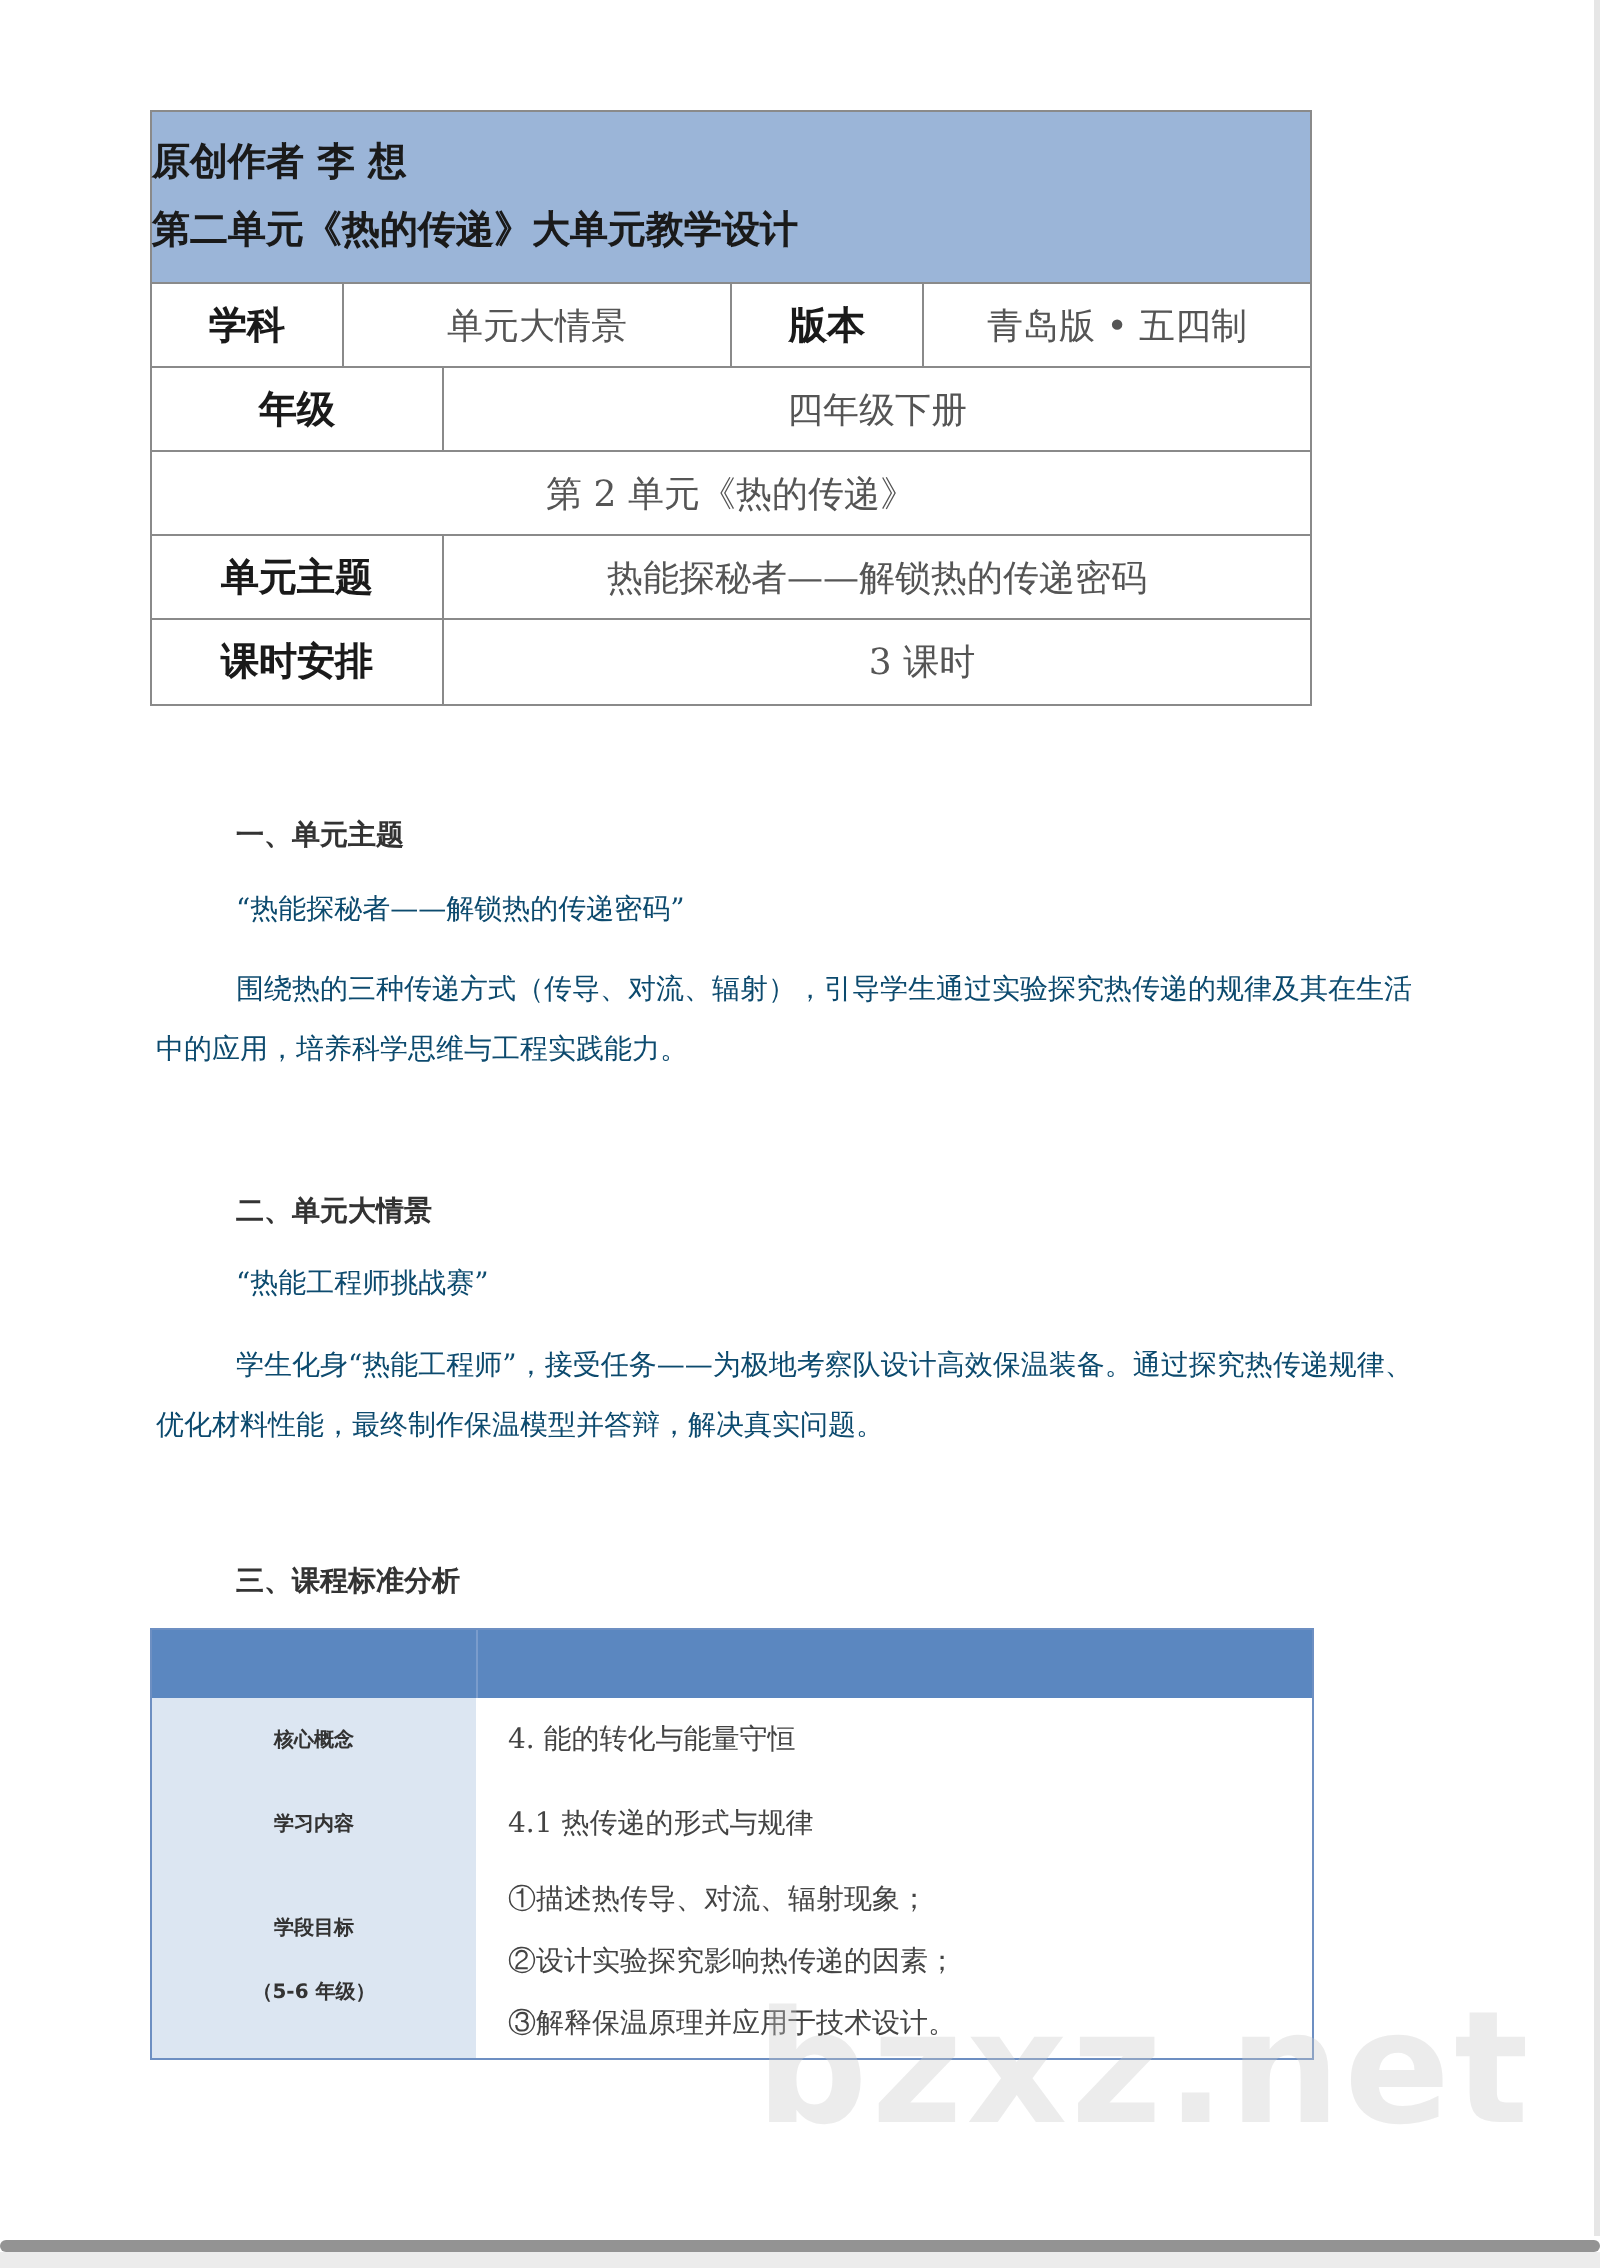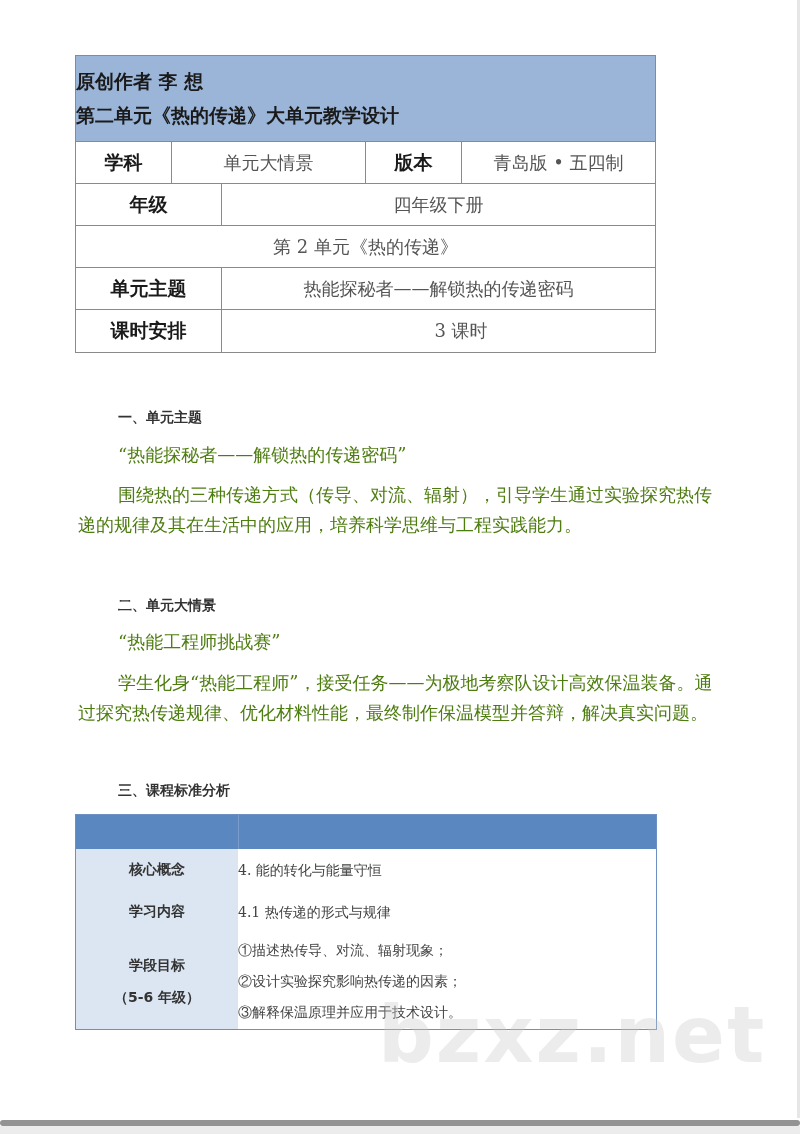--- a/index.html
+++ b/index.html
@@ -20,32 +20,32 @@
   .info .head .l2 { height: 34px; line-height: 34px; }
   .row { display: flex; height: 42px; border-bottom: 1.5px solid #8a8a8a; box-sizing: border-box; }
   .row:last-child { border-bottom: none; gap: 45px; }
   .cell { display: flex; align-items: center; justify-content: center; box-sizing: border-box; }
   .lbl { font-family: "DejaVu Sans", sans-serif; font-weight: bold; font-size: 19px; color: #1a1a1a; }
   .val { font-size: 18px; color: #555; }
   .bd-r { border-right: 1.5px solid #8a8a8a; }
 
   
   .sec-title { position: absolute; left: 118px; font-family: "DejaVu Sans", sans-serif; font-weight: bold; font-size: 14px; color: #333; }
-  .para { position: absolute; font-size: 18px; color: #4d7c0f; line-height: 30px; }
+  .para { position: absolute; font-size: 14px; color: #0c4a6e; line-height: 30px; }
   .quote { left: 118px; }
   .body { left: 78px; width: 640px; text-indent: 40px; }
 
   
   .std { position: absolute; left: 75px; top: 814px; width: 582px; border: 1.5px solid #6d8fc2; box-sizing: border-box; }
   .std .hdr { display: flex; height: 34px; background: #5b87c0; }
   .std .hdr div:first-child { width: 162px; border-right: 1px solid #7a9ccc; }
   .std .r { display: flex; }
   .std .c1 { width: 162px; background: #dce6f2; display: flex; align-items: center; justify-content: center;
-    font-family: "DejaVu Sans", sans-serif; font-weight: bold; font-size: 14px; color: #333; flex-direction: column; }
-  .std .c2 { flex: 1; font-size: 14px; color: #444; padding-left: 0; display: flex; flex-direction: column; justify-content: center; }
+    font-family: "DejaVu Sans", sans-serif; font-weight: bold; font-size: 10px; color: #333; flex-direction: column; }
+  .std .c2 { flex: 1; font-size: 14px; color: #444; padding-left: 16px; display: flex; flex-direction: column; justify-content: center; }
   .std .c2 div { line-height: 31px; }
 
   .wm { position: absolute; left: 378px; top: 990px; font-family: "DejaVu Sans", sans-serif; font-weight: bold;
     font-size: 78px; color: rgba(200,200,200,0.35); letter-spacing: 2px; }
 </style>
 </head>
 <body>
 
 <div class="page">
 

